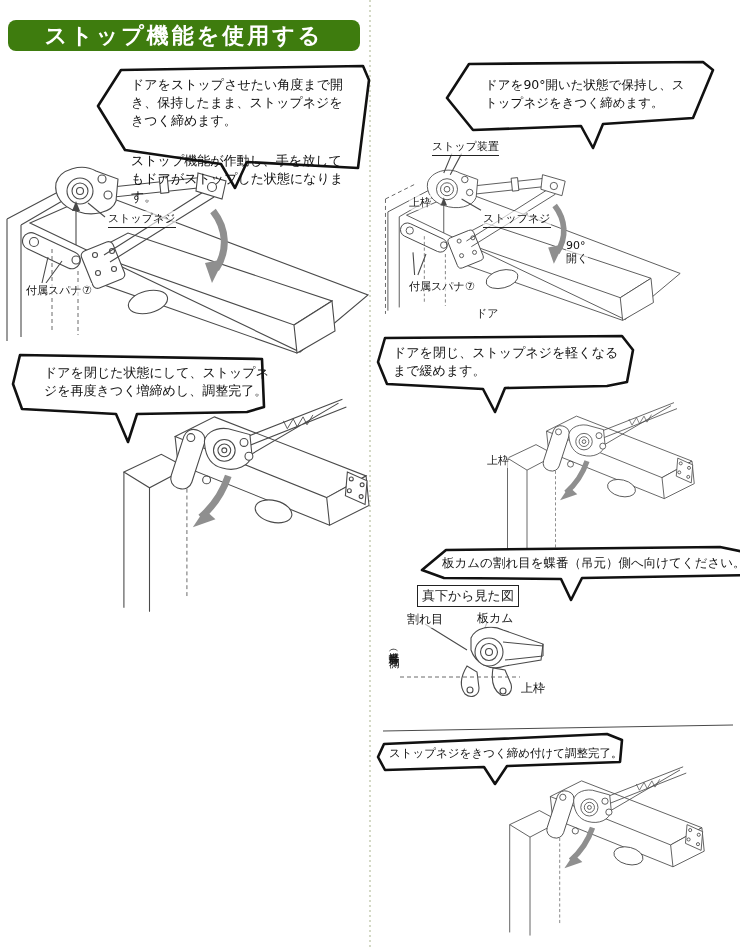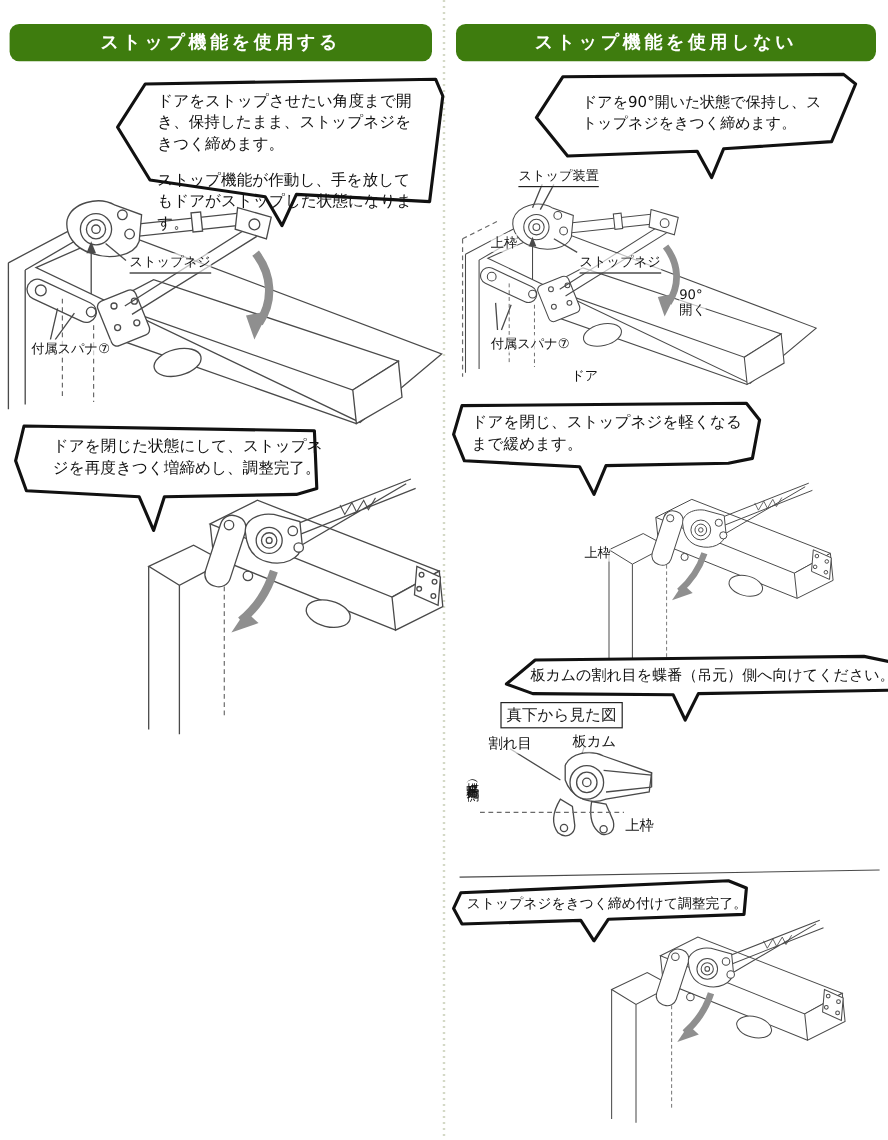--- a/index.html
+++ b/index.html
@@ -1,19 +1,19 @@
 <!DOCTYPE html>
 <html><head>
 <meta charset="utf-8">
 <style>
   html,body{margin:0;padding:0;background:#fff;}
   #page{position:relative;width:740px;height:950px;background:#fff;overflow:hidden;
         font-family:"DejaVu Sans",sans-serif;color:#1c1c1c;}
   .hdr{position:absolute;height:31px;line-height:31px;border-radius:8px;background:#3e7c0e;
-       color:#fff;font-weight:bold;font-size:15px;letter-spacing:3px;text-align:center;z-index:3;}
+       color:#fff;font-weight:bold;font-size:22px;letter-spacing:3px;text-align:center;z-index:3;}
   .fig{position:absolute;overflow:visible;z-index:1;}
   .fig path,.fig rect,.fig ellipse,.fig circle,.fig polygon{vector-effect:non-scaling-stroke;}
   .bubble{position:absolute;z-index:4;}
   .bubble svg{position:absolute;left:0;top:0;overflow:visible;}
   .bubble .txt{position:absolute;font-size:13px;line-height:1.4;color:#111;}
   .lbl{position:absolute;font-size:11px;color:#111;z-index:5;white-space:nowrap;background:rgba(255,255,255,.65);}
   .lbl.u{border-bottom:1.2px solid #222;padding-bottom:1px;}
   .boxlbl{position:absolute;font-size:13px;border:1.5px solid #222;padding:1px 4px;background:#fff;z-index:5;white-space:nowrap;}
   .vlbl{position:absolute;writing-mode:vertical-rl;text-orientation:upright;font-size:11px;
         letter-spacing:1px;z-index:5;color:#111;}
@@ -125,37 +125,36 @@
           <path class="garr" d="M176,84 C170,102 162,114 148,126"></path>
           <polygon class="ghead" points="152,118 163,128 140,136"></polygon>
         </g>
       </symbol>
     </defs>
   </svg>
 
   <div class="sep" style="left:369px;top:0;height:950px"></div>
 
   <div class="hdr" style="left:8px;top:20px;width:352px">ストップ機能を使用する</div>
-  <div class="hdr" style="left:380px;top:20px;width:350px">ストップ機能を使用しない</div>
 
   <svg class="fig" style="left:0;top:145px;width:370px;height:210px" viewBox="0 0 370 210">
     <use href="#sym-open"></use>
     <path class="line" d="M105,72 L88,58"></path>
     <path class="line" d="M42,138 L48,112 M46,138 L62,116"></path>
   </svg>
   <div class="lbl u" style="left:108px;top:211px">ストップネジ</div>
   <div class="lbl" style="left:26px;top:283px">付属スパナ⑦</div>
 
   <div class="bubble" style="left:95px;top:64px;width:276px;height:126px">
     <svg width="276" height="126" viewBox="0 0 276 126">
       <path class="bpath" d="M26,6 L268,2 L274,16 L263,104 L152,98 L140,124 L126,100 L30,86 L3,42 Z"></path>
     </svg>
     <div class="txt" style="left:36px;top:12px;width:218px">
       <div>ドアをストップさせたい角度まで開き、保持したまま、ストップネジをきつく締めます。</div>
-      <div style="margin-top:11px">ストップ機能が作動し、手を放してもドアがストップした状態になります。</div>
+      <div style="margin-top:21px">ストップ機能が作動し、手を放してもドアがストップした状態になります。</div>
     </div>
   </div>
 
   <svg class="fig" style="left:55px;top:393px;width:315px;height:222px" viewBox="0 0 320 225">
     <use href="#sym-closed"></use>
   </svg>
 
   <div class="bubble" style="left:12px;top:352px;width:256px;height:92px">
     <svg width="256" height="92" viewBox="0 0 256 92">
       <path class="bpath" d="M8,3 L250,7 L252,55 L235,60 L125,62 L116,90 L104,62 L10,57 L1,32 Z"></path>

